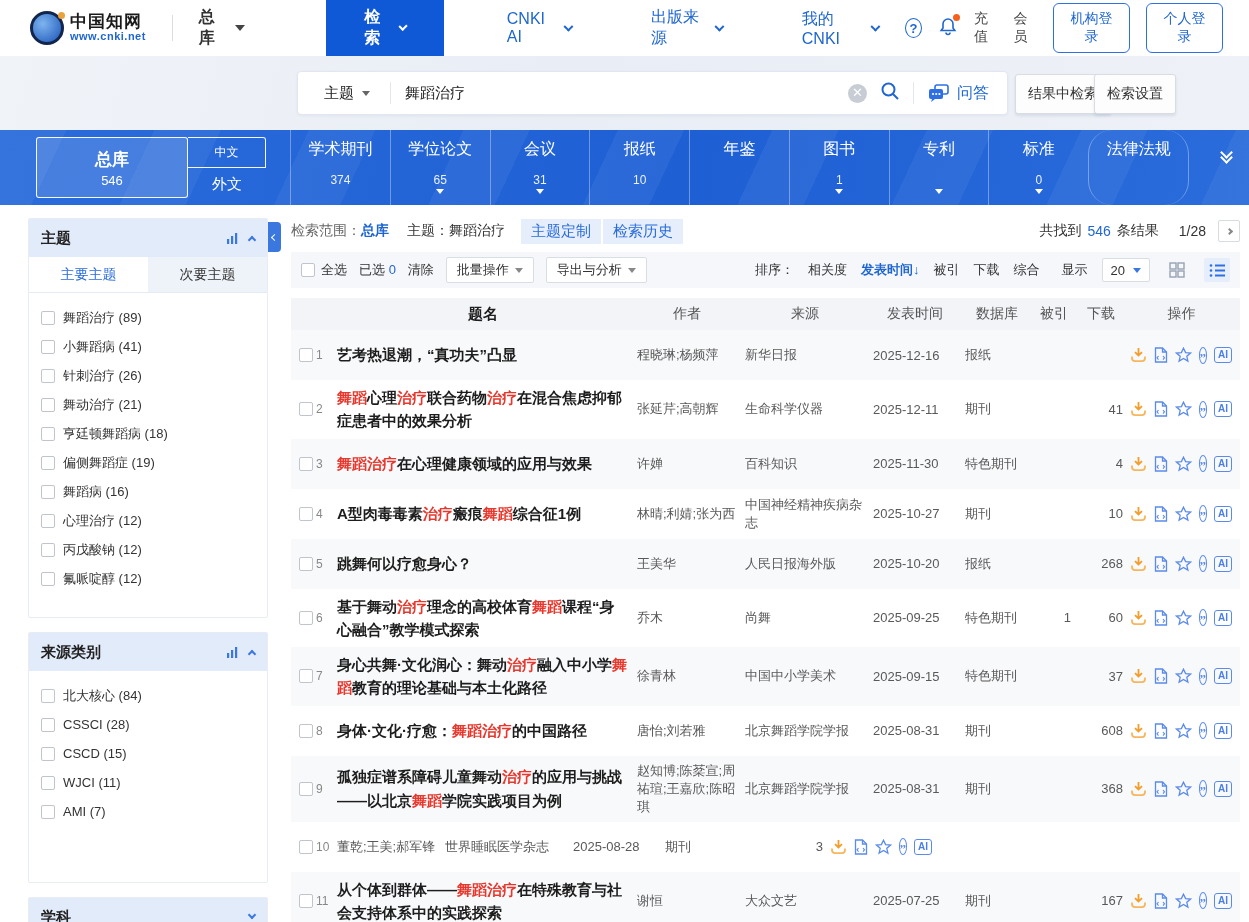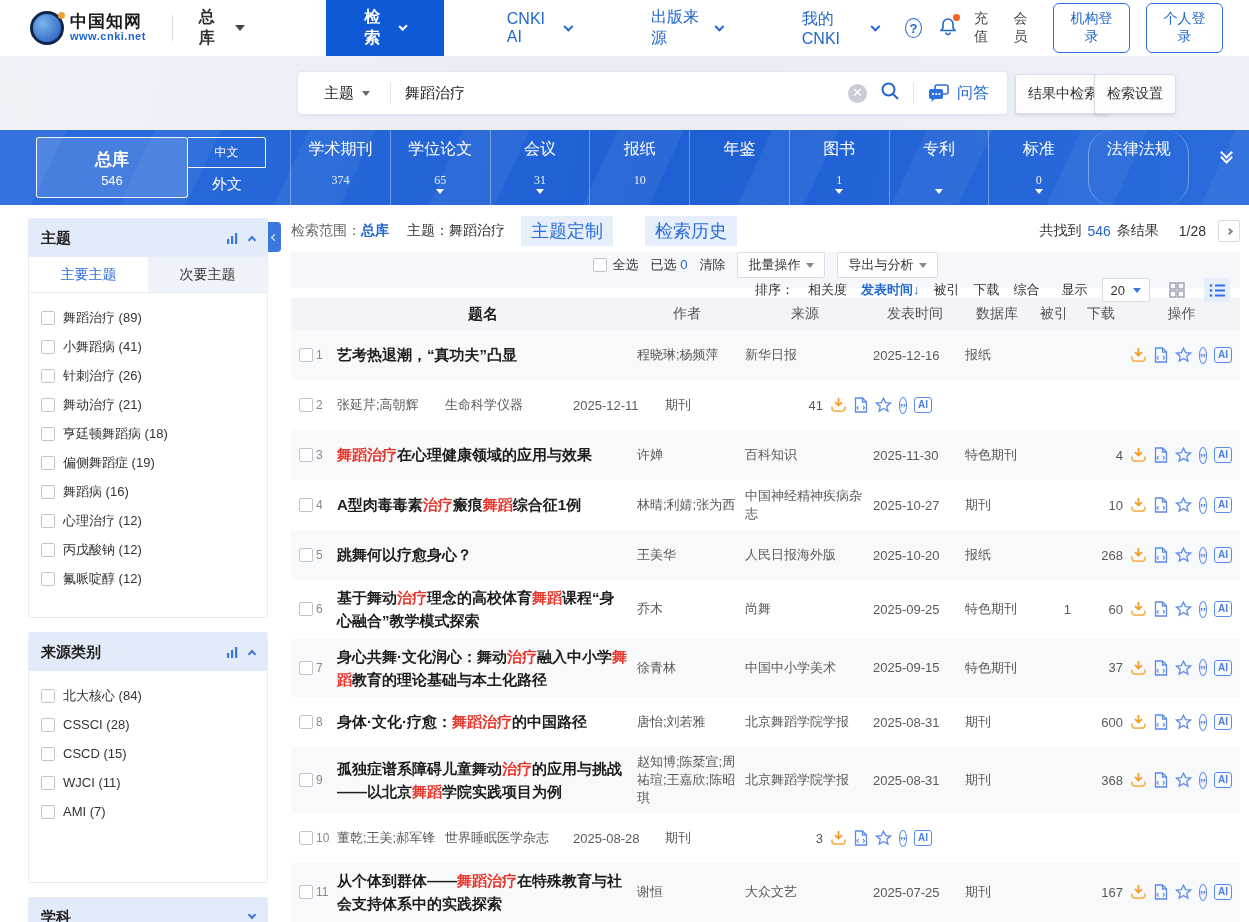--- a/index.html
+++ b/index.html
@@ -51,21 +51,21 @@
   .dbbar:before { content:""; position:absolute; inset:0; background:repeating-linear-gradient(115deg, rgba(255,255,255,.05) 0 60px, rgba(255,255,255,0) 60px 140px); }
   .total-box { position:absolute; left:36px; top:7px; width:152px; height:61px; border:1px solid rgba(255,255,255,.95); border-radius:3px; background:rgba(255,255,255,.14); display:flex; flex-direction:column; align-items:center; justify-content:center; cursor:pointer; }
   .total-label { font-size:17px; font-weight:bold; }
   .total-count { font-size:13px; margin-top:2px; }
   .lang-zh { position:absolute; left:188px; top:7px; width:78px; height:31px; border:1px solid rgba(255,255,255,.95); border-left:none; border-radius:0 3px 0 0; display:flex; align-items:center; justify-content:center; font-size:12px; cursor:pointer; }
   .lang-en { position:absolute; left:188px; top:40px; width:78px; height:28px; display:flex; align-items:center; justify-content:center; font-size:15px; cursor:pointer; }
   .db-items { position:absolute; left:290px; top:0; right:60px; height:75px; display:flex; }
   .db-item { flex:1; display:flex; flex-direction:column; align-items:center; justify-content:center; border-left:1px solid rgba(255,255,255,.35); cursor:pointer; padding-top:0; }
   .db-item:last-child { border-right:1px solid rgba(255,255,255,.35);border-radius:24px; }
   .db-label { font-size:16px; }
-  .db-count { font-size:12px; height:16px; margin-top:13px; color:#eaf1ff;font-family:Liberation Serif, serif; }
+  .db-count { font-size:12px; height:16px; margin-top:13px; color:#eaf1ff; }
   .db-caret { height:7px; }
   .db-caret span { display:block; width:0; height:0; border-left:4px solid transparent; border-right:4px solid transparent; border-top:5px solid #fff; }
   .db-more { position:absolute; right:18px; top:22px; color:#fff; cursor:pointer; }
   .dblchev .chev { display:block; border-color:#fff; width:9px; height:9px; margin:-4px 0 0 0; }
 
   
   .content { position:relative; height:717px; }
   .collapse-tab { position:absolute; left:268px; top:17px; width:13px; height:30px; background:#3a78e0; border-radius:0 4px 4px 0; color:#fff; display:flex; align-items:center; justify-content:center; cursor:pointer; z-index:5; }
   .collapse-tab .chev { width:5px; height:5px; border-width:1.5px; }
 
@@ -84,28 +84,28 @@
   .more-row { text-align:center; padding:2px 0 10px; color:#3a78e0; cursor:pointer; }
   .more-row .chev { width:7px; height:7px; margin:-3px 0 0; display:block; margin-left:auto; margin-right:auto; }
   .src-pad { height:52px; }
   .head-only { border:1px solid #e8edf5; }
 
   .main { position:absolute; left:291px; top:13px; width:949px; }
   .scope-row { display:flex; align-items:center; font-size:14px; height:26px; }
   .scope-label { color:#666; }
   .scope-val { color:#1f66d0; font-weight:bold; margin-right:18px; cursor:pointer; }
   .scope-q { color:#333; margin-right:16px; }
-  .chip { background:#e6eefb; color:#2a6cdb; font-size:18px; padding:3px 10px; margin-right:32px; cursor:pointer; }
+  .chip { background:#e6eefb; color:#2a6cdb; font-size:15px; padding:3px 10px; margin-right:2px; cursor:pointer; }
   .summary { margin-left:auto; display:flex; align-items:center; gap:6px; font-size:14px; color:#333; }
   .sum-count { color:#1f66d0; }
   .page-ind { margin-left:14px; }
   .next-btn { width:22px; height:22px; border:1px solid #d7dbe2; background:#fff; border-radius:2px; display:flex; align-items:center; justify-content:center; color:#888; cursor:pointer; margin-left:6px; }
   .next-btn .chev { width:5px; height:5px; }
 
-  .toolbar { margin-top:8px; height:36px; background:#f5f7fb; display:flex; align-items:center; padding:0 10px; font-size:13px; color:#333;flex-direction:column; }
+  .toolbar { margin-top:8px; height:36px; background:#f5f7fb; display:flex; align-items:center; padding:0 10px; font-size:13px; color:#333; }
   .tb-left { display:flex; align-items:center; gap:12px; }
   .sel-cnt { color:#1f66d0; }
   .tb-btn { height:26px; background:#fff; border:1px solid #d9dde4; border-radius:2px; font-size:13px; color:#333; padding:0 10px; display:flex; align-items:center; gap:6px; cursor:pointer; font-family:inherit; }
   .tb-btn .field-caret { border-top-color:#888; }
   .tb-right { margin-left:auto; display:flex; align-items:center; gap:14px; }
   .sort-opt { cursor:pointer; color:#333; }
   .sort-opt.active { color:#1f66d0; font-weight:bold; }
   .pg-select { height:24px; border:1px solid #d9dde4; background:#fff; border-radius:2px; display:flex; align-items:center; gap:8px; padding:0 8px; cursor:pointer; }
   .view-ic { width:26px; height:24px; border-radius:2px; display:flex; align-items:center; justify-content:center; cursor:pointer; }
   .view-ic.active { background:#e6eefb; }
@@ -526,20 +526,21 @@
   </span>
   <span class="op quote-ic">”</span>
   <span class="op ai-ic">AI</span>
 </div>
             </div>
             <div class="trow">
               <div class="c c-sel">
                 <span class="cbx"></span>
                 <span class="row-num">2</span>
               </div>
+              <div class="c c-title"><span class="hl">舞蹈</span><span>心理</span><span class="hl">治疗</span><span>联合药物</span><span class="hl">治疗</span><span>在混合焦虑抑郁症患者中的效果分析</span></div>
               <div class="c c-auth">张延芹;高朝辉</div>
               <div class="c c-src">生命科学仪器</div>
               <div class="c c-date">2025-12-11</div>
               <div class="c c-db">期刊</div>
               <div class="c c-cited"></div>
               <div class="c c-dl">41</div>
               <div class="c c-ops">
   <span class="op">
     <svg width="17" height="16" viewBox="0 0 17 16">
                     <path d="M8.5 1v7M5 5.2l3.5 3.3L12 5.2" fill="none" stroke="#f49d2a" stroke-width="1.8"></path>
@@ -741,21 +742,21 @@
               <div class="c c-sel">
                 <span class="cbx"></span>
                 <span class="row-num">8</span>
               </div>
               <div class="c c-title"><span>身体·文化·疗愈：</span><span class="hl">舞蹈治疗</span><span>的中国路径</span></div>
               <div class="c c-auth">唐怡;刘若雅</div>
               <div class="c c-src">北京舞蹈学院学报</div>
               <div class="c c-date">2025-08-31</div>
               <div class="c c-db">期刊</div>
               <div class="c c-cited"></div>
-              <div class="c c-dl">600</div>
+              <div class="c c-dl">608</div>
               <div class="c c-ops">
   <span class="op">
     <svg width="17" height="16" viewBox="0 0 17 16">
                     <path d="M8.5 1v7M5 5.2l3.5 3.3L12 5.2" fill="none" stroke="#f49d2a" stroke-width="1.8"></path>
                     <path d="M2 9.5v1.5a3.2 3.2 0 0 0 3.2 3.2h6.6A3.2 3.2 0 0 0 15 11V9.5" fill="none" stroke="#f6b65c" stroke-width="1.8"></path>
                   </svg>
   </span>
   <span class="op">
     <svg width="14" height="16" viewBox="0 0 14 16">
                     <path d="M1.5 1h7l4 4v10h-11z" fill="none" stroke="#5b8bea" stroke-width="1.3"></path>

